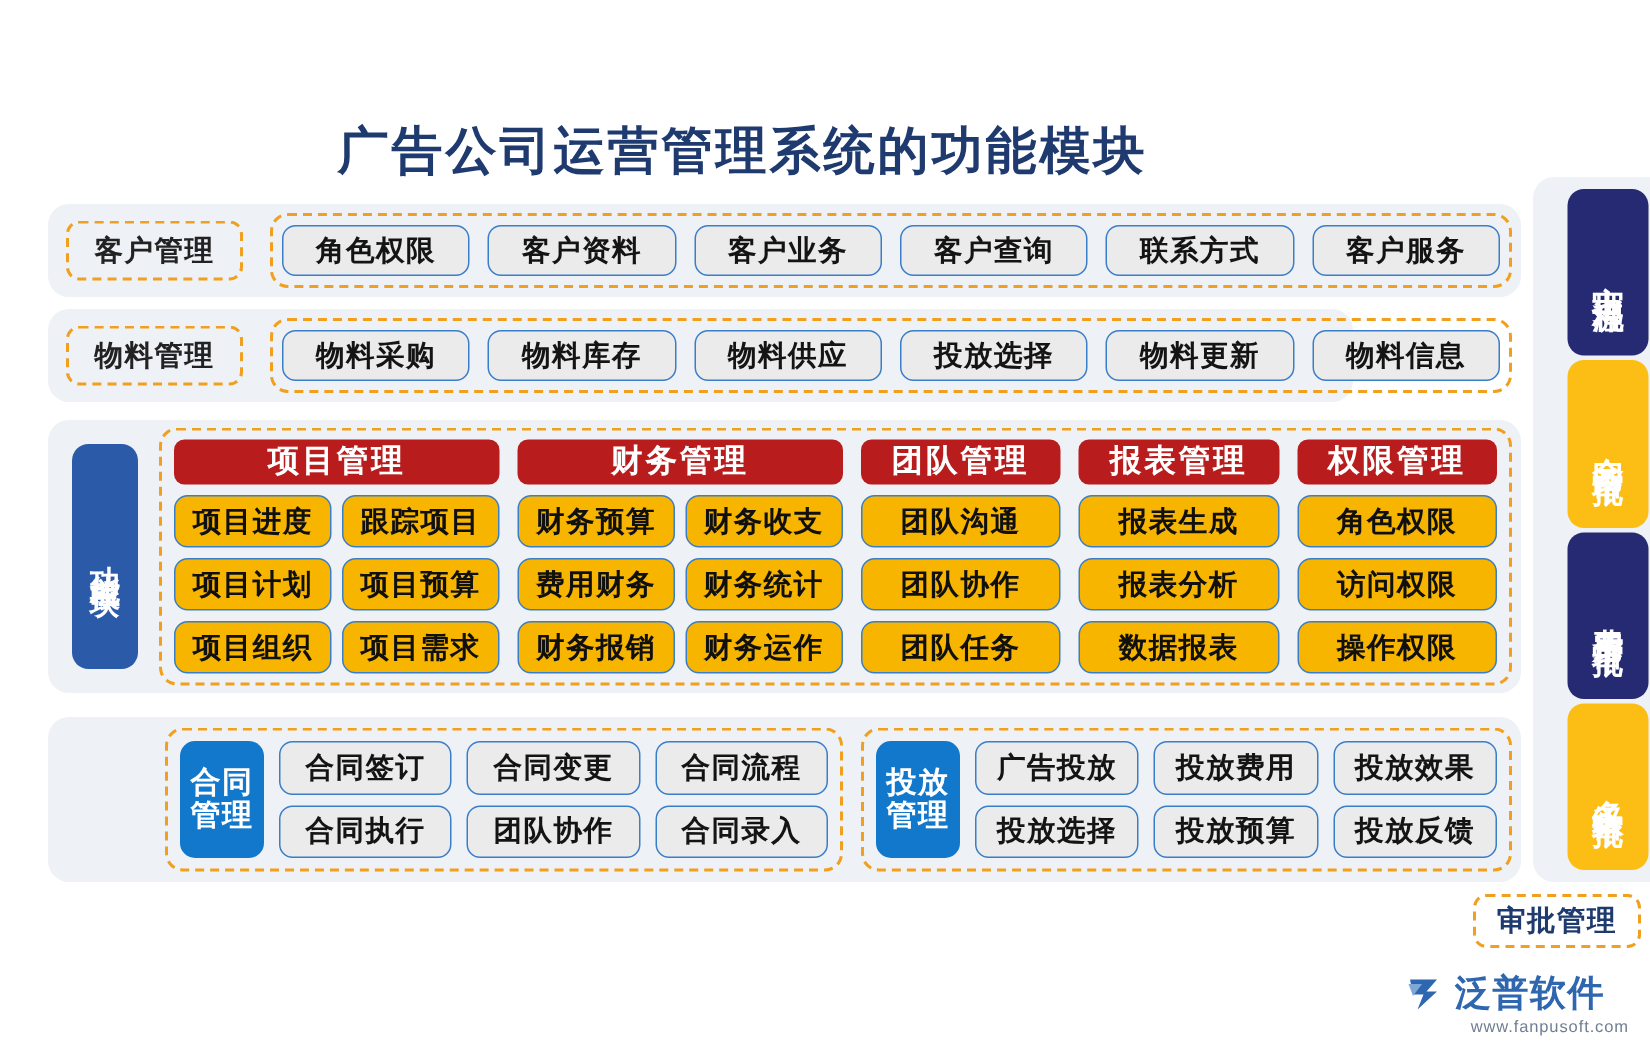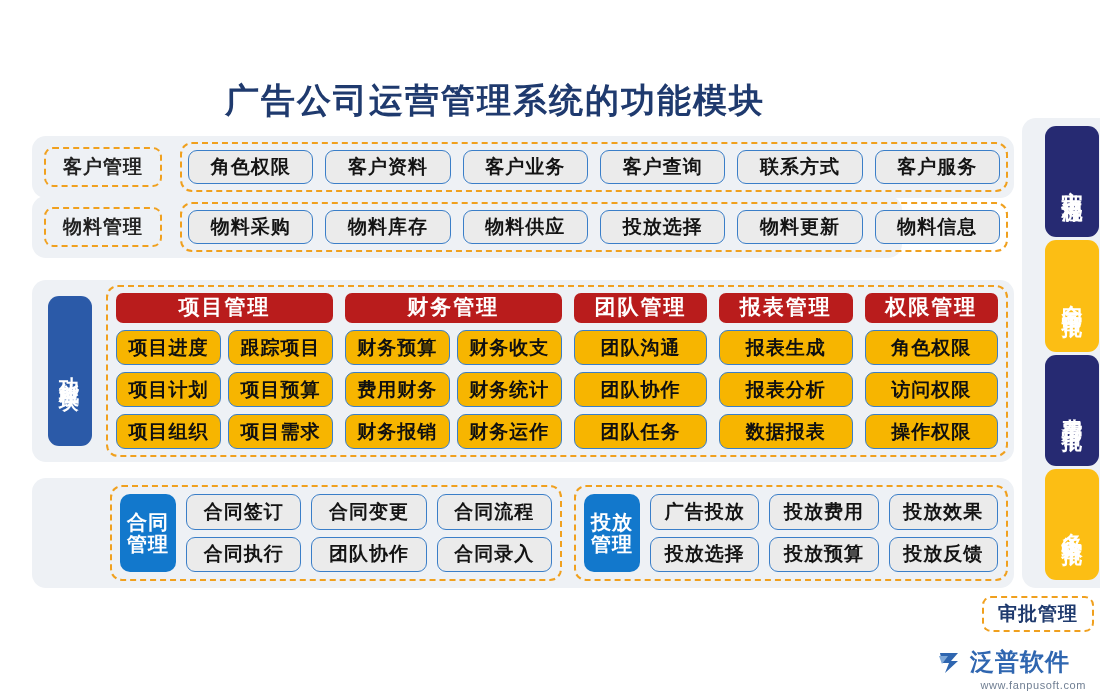--- a/index.html
+++ b/index.html
@@ -140,21 +140,21 @@
         <div class="pill" style="flex:1; height:34px;">
             <span>联系方式</span>
           </div>
         <div class="pill" style="flex:1; height:34px;">
             <span>客户服务</span>
           </div>
       </div>
     </div>
   </div>
 
-  <div class="panel" style="left:4px; top:196px; width:870px; height:62px;">
+  <div class="panel" style="left:4px; top:206px; width:870px; height:62px;">
     <div class="cat-label" style="position:absolute; left:12px; top:11px; width:118px; height:40px;">
       <span>物料管理</span>
     </div>
     <div class="dashed" style="position:absolute; left:148px; top:6px; width:828px; height:50px;">
       <div style="display:flex; align-items:center; height:100%; padding:0 6px; gap:12px;">
         <div class="pill" style="flex:1; height:34px;">
             <span>物料采购</span>
           </div>
         <div class="pill" style="flex:1; height:34px;">
             <span>物料库存</span>

